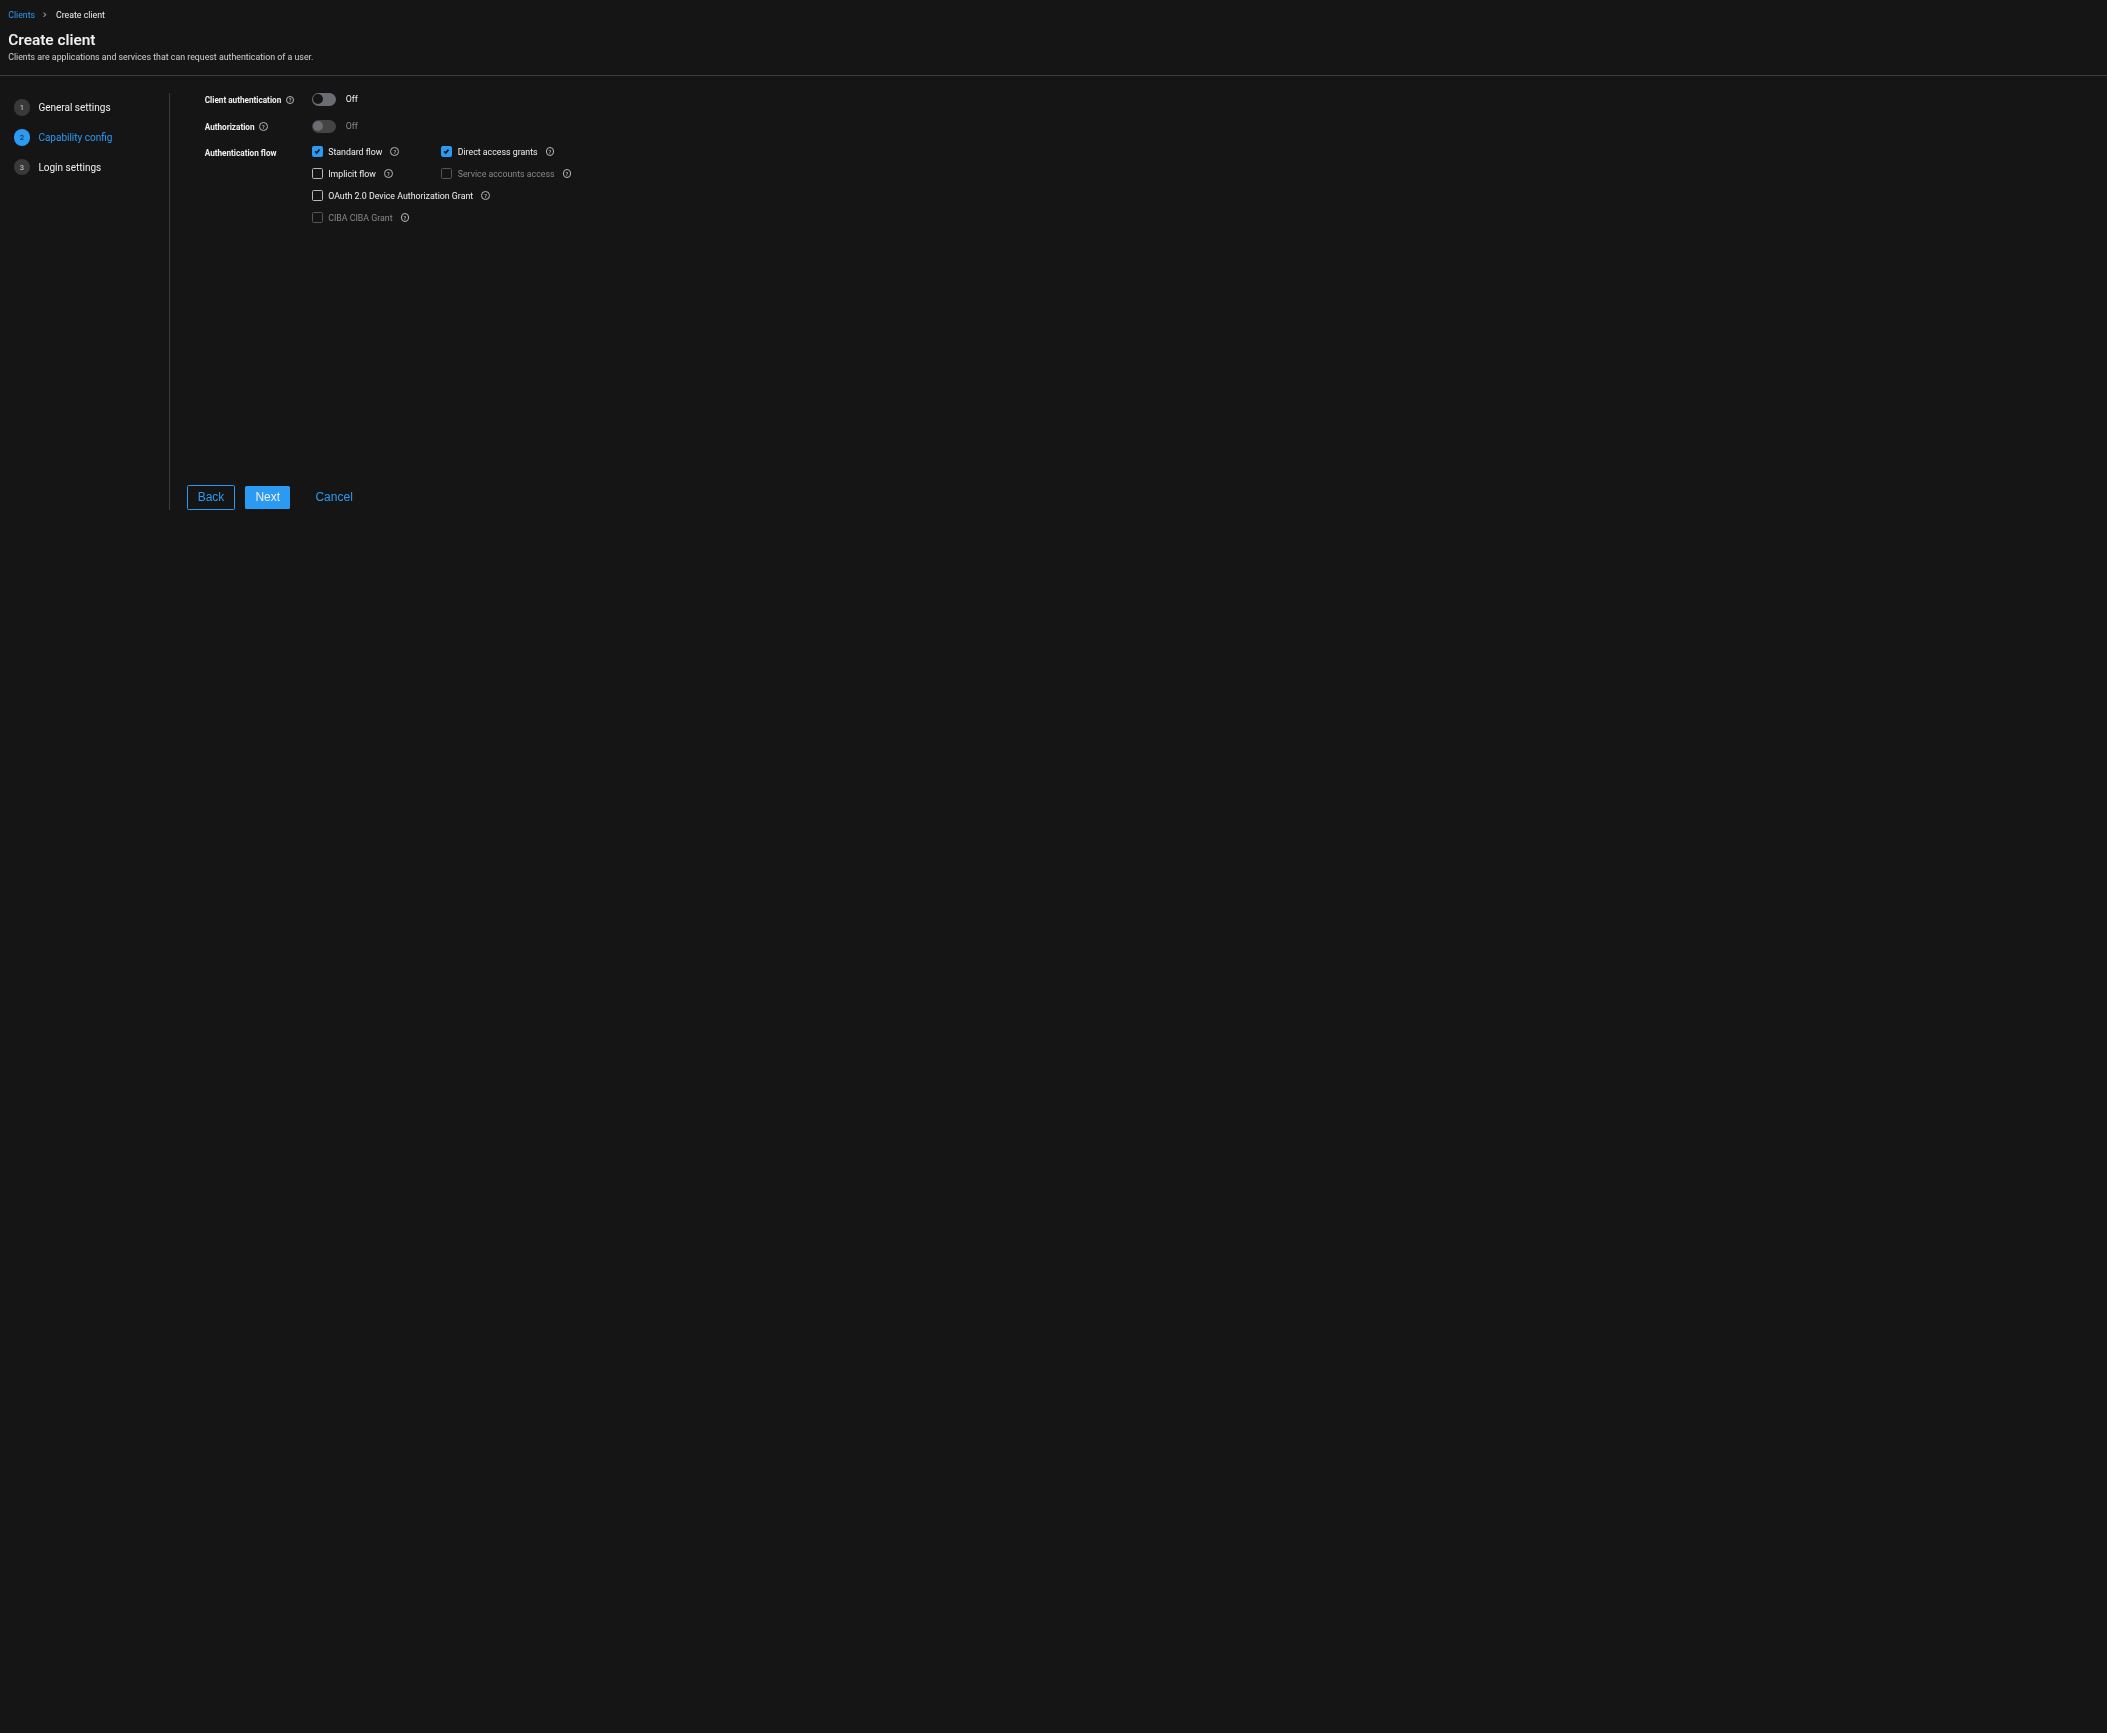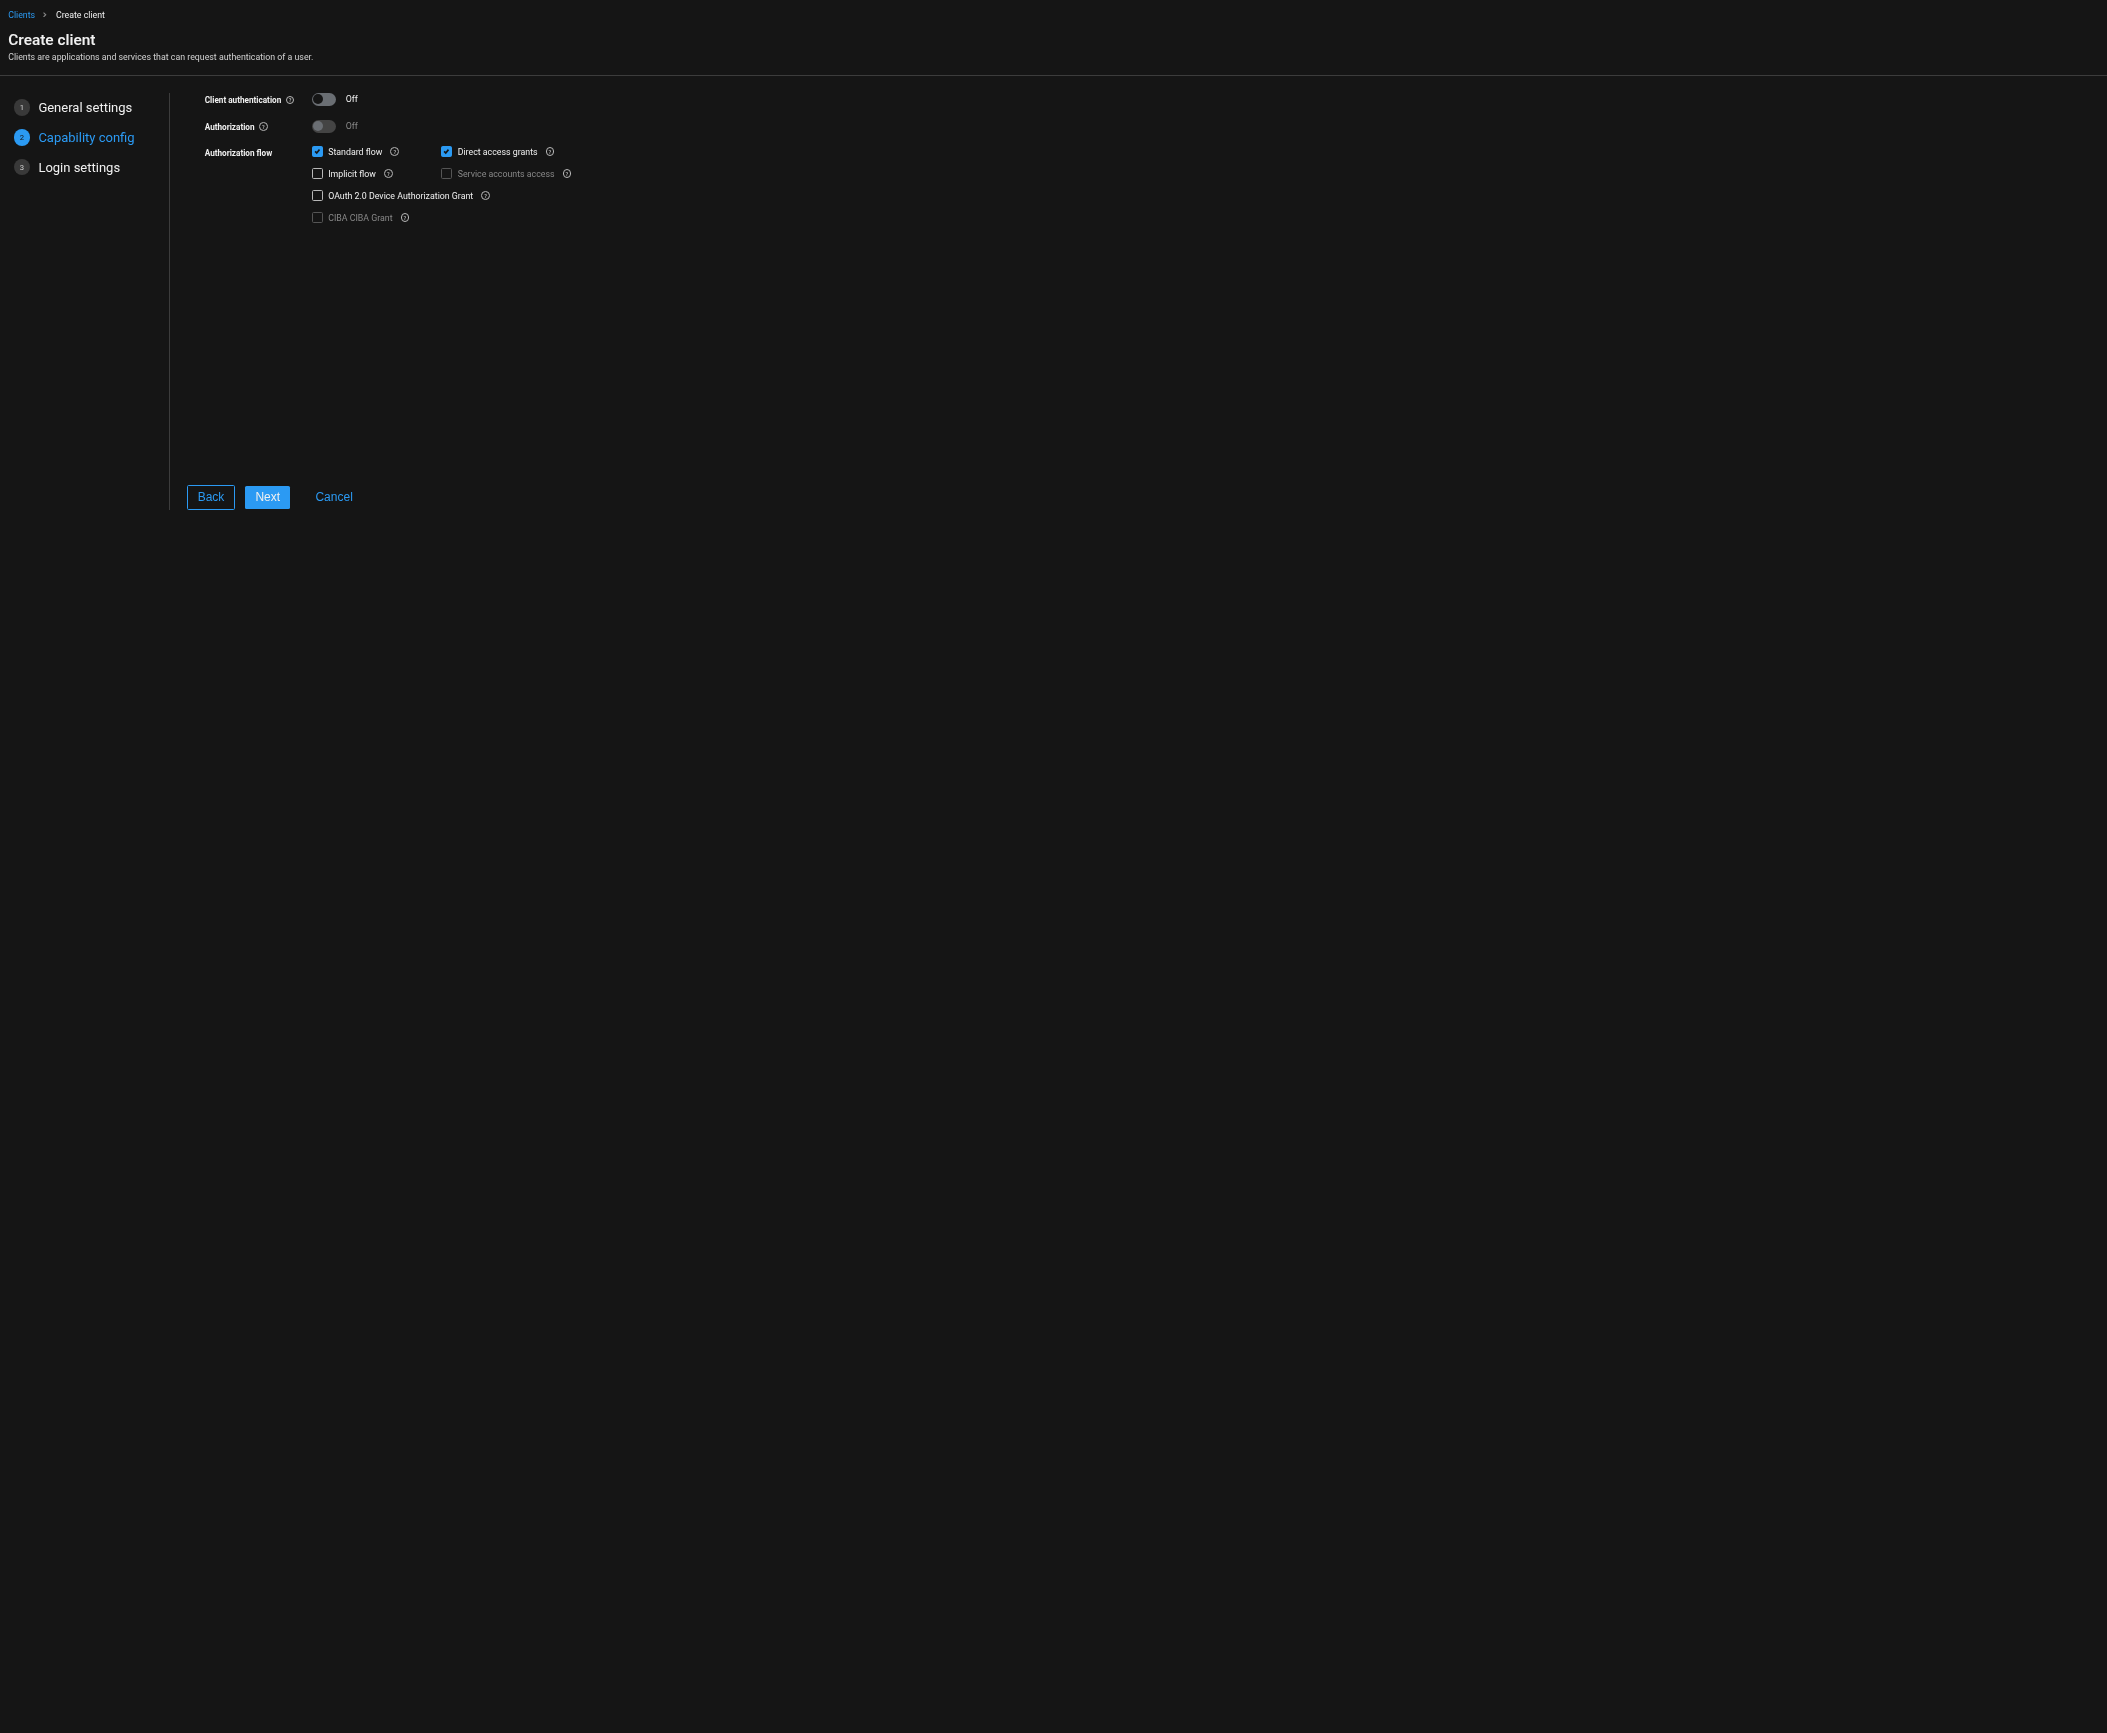--- a/index.html
+++ b/index.html
@@ -77,21 +77,21 @@
     }
     .step-number-inactive {
       background-color: #393939;
       color: #d2d2d2;
     }
     .step-number-active {
       background-color: #2b9af3;
       color: #151515;
     }
     .step-label {
-      font-size: 13px;
+      font-size: 10px;
     }
     .step-label-active {
       color: #2b9af3;
     }
     .step-label-inactive {
       color: #f0f0f0;
     }
     .form-container {
       flex: 1;
       padding-left: 16.5px;
@@ -312,21 +312,21 @@
           <div class="switch switch-disabled">
             <div class="switch-handle"></div>
           </div>
           <span class="switch-label switch-label-disabled">Off</span>
         </div>
       </div>
 
       <div class="form-row">
         <div class="form-label-col">
           <span class="form-label">
-            <span>Authorization flow</span>
+            <span>Authentication flow</span>
           </span>
         </div>
         <div class="checkbox-grid">
 
           <div class="checkbox-item">
             <div class="checkbox checkbox-checked">
               <svg class="checkbox-check" viewBox="0 0 12 12">
                   <path d="M2 6 L5 9 L10 3"></path>
                 </svg>
             </div>

